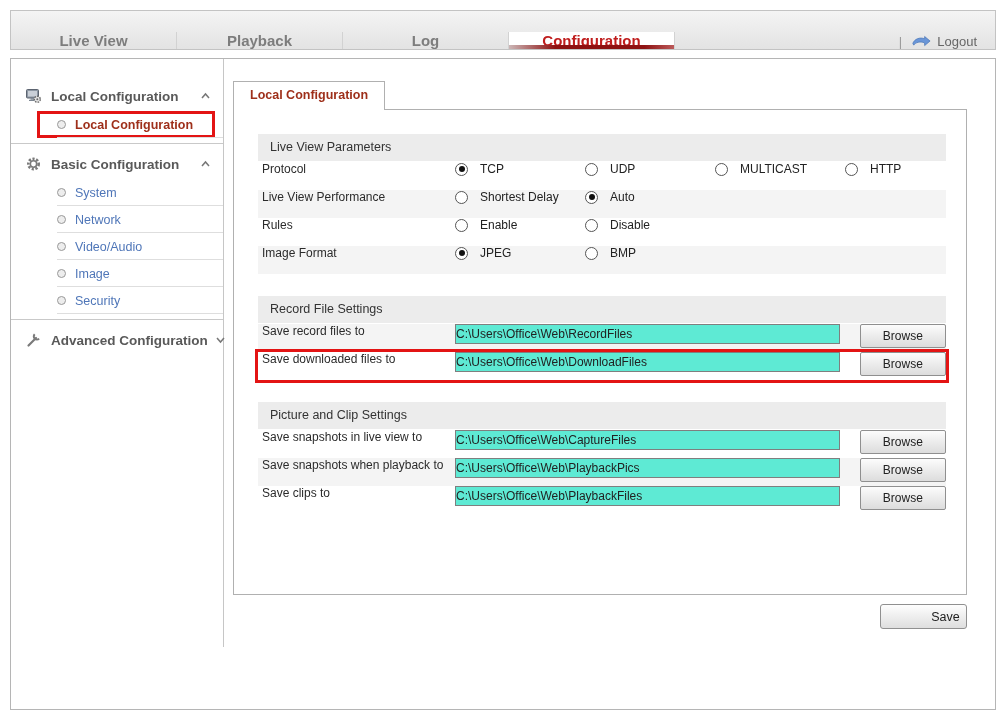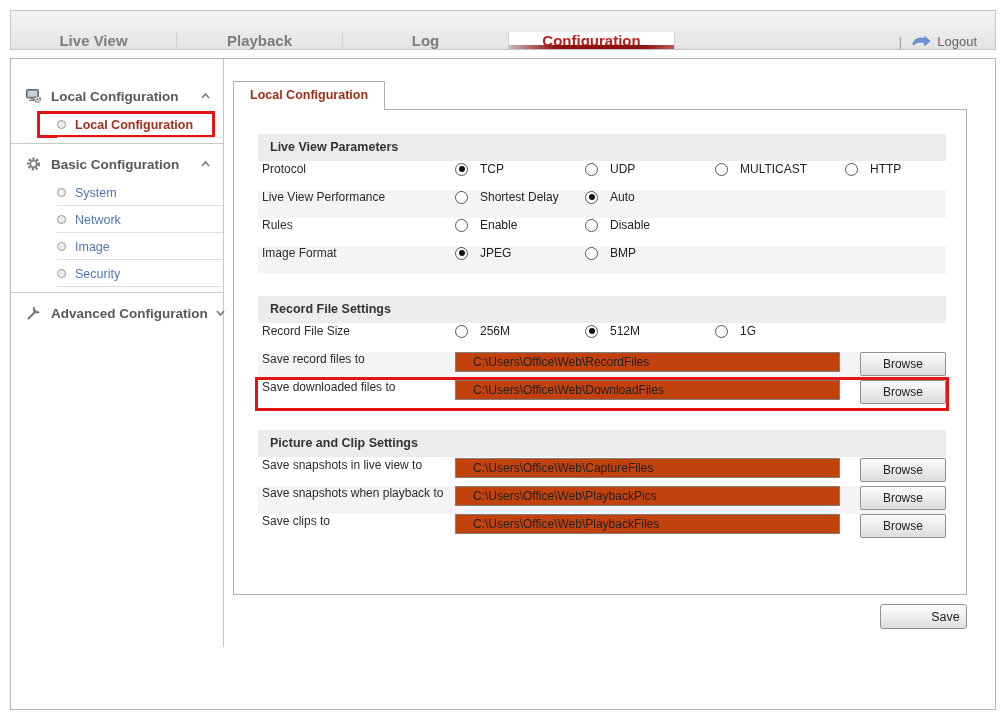--- a/index.html
+++ b/index.html
@@ -71,38 +71,38 @@
     background: #fff; border: 1px solid #b0b0b0; border-bottom: none;
     padding: 6px 16px 8px; font-size: 12.5px; font-weight: bold; color: #9e2f1a; cursor: default;
   }
   .panel {
     position: relative; z-index: 1; border: 1px solid #b0b0b0; background: #fff;
     height: 486px; padding: 24px 20px 0 24px;
   }
   .section { margin-bottom: 22px; }
   .section-header {
     height: 27px; line-height: 27px; padding: 0 12px; background: #ececec;
-    font-size: 12.5px; font-weight: bold; color: #333; margin-bottom: 1px;
+    font-size: 12.5px; font-weight: normal; color: #333; margin-bottom: 1px;
   }
   .row { display: flex; align-items: flex-start; height: 28px; padding-left: 4px; position: relative; }
   .row.alt { background: #f4f4f4; }
   .row.annotated { box-shadow: 0 0 0 3px #e31414; z-index: 3; }
   .row-label { width: 193px; flex: none; font-size: 12px; color: #2b2b2b; }
   .radio-opt { width: 130px; flex: none; display: flex; align-items: center; gap: 12px; font-size: 12px; color: #222; cursor: pointer; }
   .radio-opt input {
     appearance: none; -webkit-appearance: none; width: 13px; height: 13px; margin: 0;
     border: 1px solid #555; border-radius: 50%; background: #fff; position: relative; cursor: pointer; flex: none;
   }
   .radio-opt input:checked::after {
     content: ""; position: absolute; left: 2.5px; top: 2.5px; width: 6px; height: 6px;
     background: #111; border-radius: 50%;
   }
   .path-input {
-    width: 388px; height: 20px; border: 1px solid #7f7f7f; padding: 1px 17px;
-    font-size: 12px; font-family: "Liberation Sans", sans-serif; color: #222; background: #c2410c;
+    width: 388px; height: 20px; border: 1px solid #7f7f7f; padding: 1px 0;
+    font-size: 12px; font-family: "Liberation Sans", sans-serif; color: #222; background: #5eead4;
   }
   .browse-btn {
     margin-left: 20px; width: 87px; height: 24px; border: 1px solid #8f8f8f; border-radius: 2px;
     background: linear-gradient(#fcfcfc, #dcdcdc); font-size: 12px; color: #222;
     font-family: "Liberation Sans", sans-serif; cursor: pointer;
   }
   .save-row { width: 734px; margin-top: 9px; display: flex; justify-content: flex-end; }
   .save-btn {
     width: 87px; height: 25px; border: 1px solid #909090; border-radius: 3px;
     background: linear-gradient(#fefefe, #dedede); font-size: 12.5px; color: #222;
@@ -179,20 +179,24 @@
       <div class="side-item">
         <span class="bullet"></span>
         <span class="item-label">System</span>
       </div>
       <div class="side-item">
         <span class="bullet"></span>
         <span class="item-label">Network</span>
       </div>
       <div class="side-item">
         <span class="bullet"></span>
+        <span class="item-label">Video/Audio</span>
+      </div>
+      <div class="side-item">
+        <span class="bullet"></span>
         <span class="item-label">Image</span>
       </div>
       <div class="side-item">
         <span class="bullet"></span>
         <span class="item-label">Security</span>
       </div>
 
       <div class="group-divider"></div>
 
       <div class="group-header">
@@ -268,35 +272,20 @@
             <label class="radio-opt">
               <input type="radio" name="g-imgfmt" style="">
               <span>BMP</span>
             </label>
           </div>
         </div>
 
         <div class="section">
           <div class="section-header">Record File Settings</div>
 
-          <div class="row">
-            <div class="row-label">Record File Size</div>
-            <label class="radio-opt">
-              <input type="radio" name="g-recsize" style="">
-              <span>256M</span>
-            </label>
-            <label class="radio-opt">
-              <input type="radio" name="g-recsize" checked="" style="">
-              <span>512M</span>
-            </label>
-            <label class="radio-opt">
-              <input type="radio" name="g-recsize" style="">
-              <span>1G</span>
-            </label>
-          </div>
 
           <div class="row alt">
             <div class="row-label">Save record files to</div>
             <input class="path-input" type="text" value="C:\Users\Office\Web\RecordFiles" style="">
             <button class="browse-btn">Browse</button>
           </div>
 
           <div class="row annotated">
             <div class="row-label">Save downloaded files to</div>
             <input class="path-input" type="text" value="C:\Users\Office\Web\DownloadFiles" style="">

